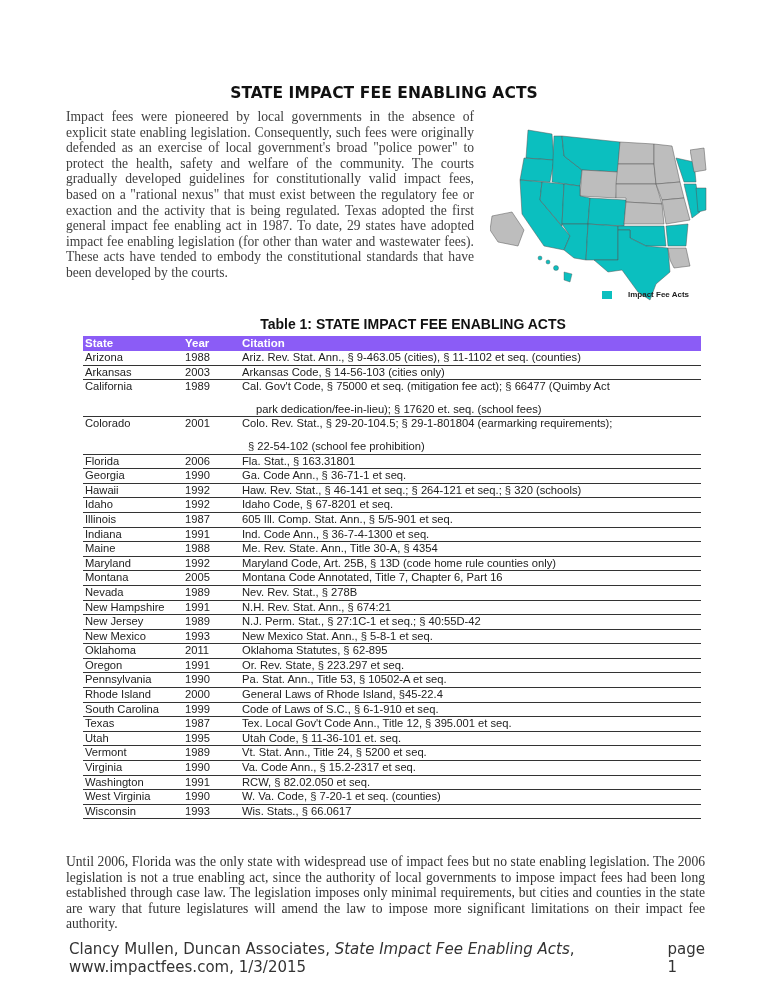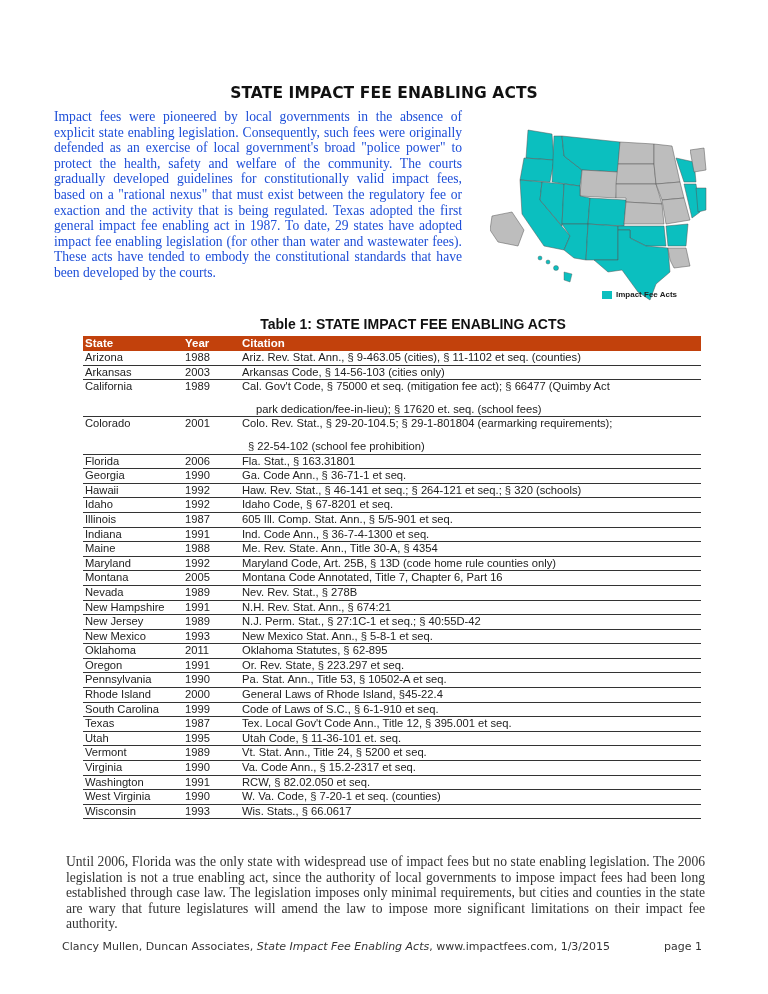--- a/index.html
+++ b/index.html
@@ -8,71 +8,71 @@
 
   .title {
     position: absolute; left: 0; top: 84px; width: 768px;
     text-align: center;
     font-family: "DejaVu Sans", sans-serif;
     font-weight: bold; font-size: 15.5px; letter-spacing: 0.1px;
     color: #111;
   }
 
   .intro {
-    position: absolute; left: 54px; top: 109px; width: 408px;
+    position: absolute; left: 66px; top: 109px; width: 408px;
     font-family: "Liberation Serif", serif;
     font-size: 13.6px; line-height: 15.6px;
-    text-align: justify; color: #1d4ed8;
+    text-align: justify; color: #404040;
   }
 
   .map-wrap {
     position: absolute; left: 490px; top: 100px; width: 220px; height: 210px;
   }
   .map-wrap svg { width: 100%; height: 100%; display: block; }
   .legend {
     position: absolute; left: 602px; top: 290px;
-    display: flex; align-items: center; gap: 4px;
+    display: flex; align-items: center; gap: 16px;
     font-family: "Liberation Sans", sans-serif; font-size: 8px; font-weight: bold; color: #222;
   }
   .legend-swatch { width: 10px; height: 8px; background: #0bbfbf; }
 
   .table-caption {
     position: absolute; left: 4px; top: 316px; width: 768px; text-align: center;
     font-family: "Liberation Sans", sans-serif; font-weight: bold; font-size: 14px; color: #111;
     padding-left: 50px;
   }
 
   table.acts {
     position: absolute; left: 83px; top: 336px; width: 618px;
     border-collapse: collapse;
     font-family: "Liberation Sans", sans-serif; font-size: 11.2px; color: #222;
   }
   table.acts th {
-    background: #c2410c; color: #fff; text-align: left; font-weight: bold;
+    background: #8b5cf6; color: #fff; text-align: left; font-weight: bold;
     height: 15px; padding: 0 0 0 2px; font-size: 11.5px; line-height: 15px;
   }
   table.acts td {
     padding: 0 0 0 2px; vertical-align: top; line-height: 13.6px;
     border-bottom: 1.6px solid #333;
   }
   table.acts col.c-state { width: 100px; }
   table.acts col.c-year { width: 57px; }
   .cit-line2 { display: block; padding-left: 14px; margin-top: 9px; }
   .cit-line2.small { padding-left: 6px; }
 
   .closing {
     position: absolute; left: 66px; top: 854px; width: 639px;
     font-family: "Liberation Serif", serif;
     font-size: 13.6px; line-height: 15.6px;
     text-align: justify; color: #333;
   }
 
   .footer {
-    position: absolute; left: 62px; top: 940px; width: 640px;
-    font-family: "DejaVu Sans", sans-serif; font-size: 11px; color: #333;
+    position: absolute; left: 69px; top: 940px; width: 640px;
+    font-family: "DejaVu Sans", sans-serif; font-size: 15px; color: #333;
     display: flex; justify-content: space-between; align-items: flex-end;
   }
   .footer em { font-style: italic; }
 </style>
 </head>
 <body>
 
 <div class="title">STATE IMPACT FEE ENABLING ACTS</div>
 
 <p class="intro">Impact fees were pioneered by local governments in the absence of explicit state enabling legislation.  Consequently, such fees were originally defended as an exercise of local government's broad "police power" to protect the health, safety and welfare of the community.  The courts gradually developed guidelines for constitutionally valid impact fees, based on a "rational nexus" that must exist between the regulatory fee or exaction and the activity that is being regulated.  Texas adopted the first general impact fee enabling act in 1987.  To date, 29 states have adopted impact fee enabling legislation (for other than water and wastewater fees).  These acts have tended to embody the constitutional standards that have been developed by the courts.</p>

